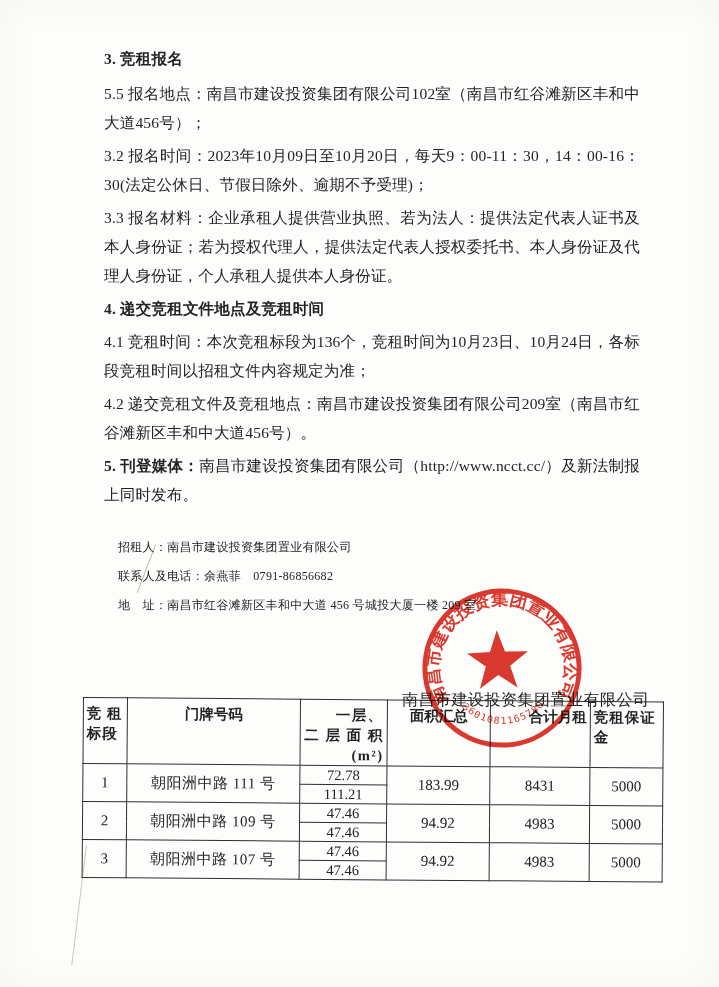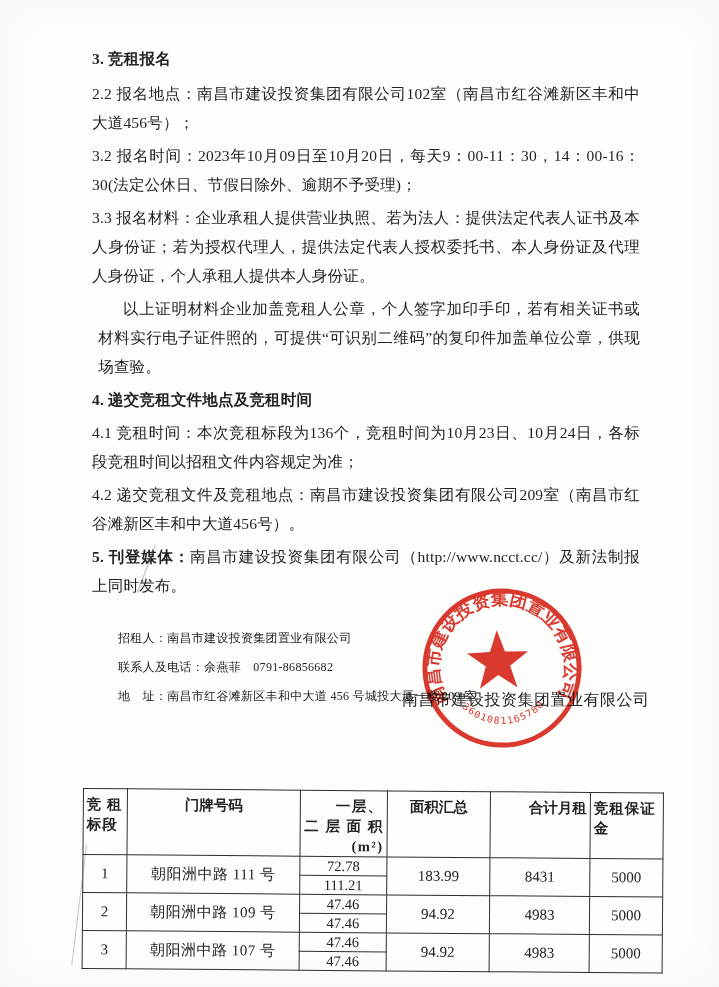--- a/index.html
+++ b/index.html
@@ -12,21 +12,21 @@
     overflow:hidden;
     font-family:"Liberation Serif","DejaVu Serif",serif;
     color:#232323;
   }
   .content{
     position:absolute;left:0;top:0;right:0;bottom:0;
     padding:44px 79px 0 88px;
   }
   .para{
     font-size:15.5px;line-height:29px;
-    margin:0 0 4px 4px;
+    margin:0 0 4px 16px;
     text-align:justify;
     letter-spacing:0.2px;
   }
   .para.h{font-weight:bold;margin-bottom:6px;}
   .para.h4{font-weight:bold;margin-bottom:4px;}
   .indent2{text-indent:1.6em;padding-left:0.4em;}
   .bold-label{font-weight:bold;}
   .contact{
     margin-top:24px;
     padding-left:30px;
@@ -103,24 +103,23 @@
     transform:rotate(7deg);
   }
 </style>
 </head>
 <body>
 
 <div class="page">
 
   <div class="content">
     <div class="para h">3. 竞租报名</div>
-    <p class="para">2.2 报名地点：南昌市建设投资集团有限公司102室（南昌市红谷滩新区丰和中大道456号）；</p>
+    <p class="para">5.5 报名地点：南昌市建设投资集团有限公司102室（南昌市红谷滩新区丰和中大道456号）；</p>
     <p class="para">3.2 报名时间：2023年10月09日至10月20日，每天9：00-11：30，14：00-16：30(法定公休日、节假日除外、逾期不予受理)；</p>
     <p class="para">3.3 报名材料：企业承租人提供营业执照、若为法人：提供法定代表人证书及本人身份证；若为授权代理人，提供法定代表人授权委托书、本人身份证及代理人身份证，个人承租人提供本人身份证。</p>
-    <p class="para indent2">以上证明材料企业加盖竞租人公章，个人签字加印手印，若有相关证书或材料实行电子证件照的，可提供“可识别二维码”的复印件加盖单位公章，供现场查验。</p>
     <div class="para h4">4. 递交竞租文件地点及竞租时间</div>
     <p class="para">4.1 竞租时间：本次竞租标段为136个，竞租时间为10月23日、10月24日，各标段竞租时间以招租文件内容规定为准；</p>
     <p class="para">4.2 递交竞租文件及竞租地点：南昌市建设投资集团有限公司209室（南昌市红谷滩新区丰和中大道456号）。</p>
     <p class="para">
       <span class="bold-label">5. 刊登媒体：</span><span>南昌市建设投资集团有限公司（http://www.ncct.cc/）及新法制报上同时发布。</span>
     </p>
 
     <div class="contact">
       <div>招租人：南昌市建设投资集团置业有限公司</div>
       <div>联系人及电话：余燕菲　0791-86856682</div>

